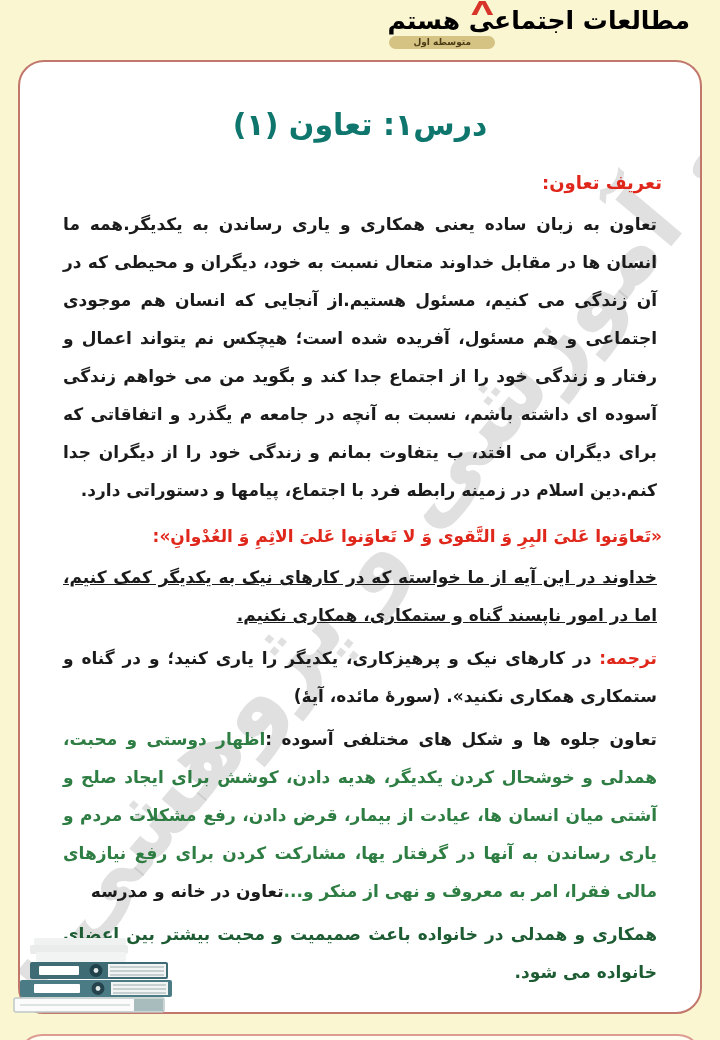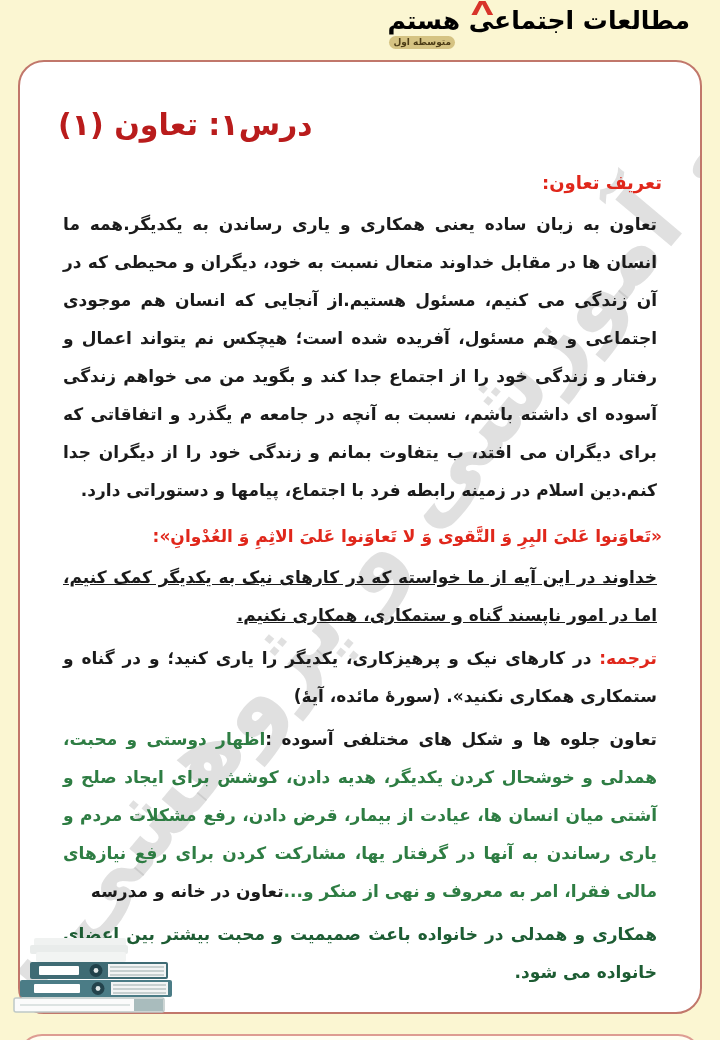--- a/index.html
+++ b/index.html
@@ -16,21 +16,21 @@
   .logo-title { font-size: 25px; font-weight: bold; color: #000000; letter-spacing: -1px; }
   .logo-caret {
     position: absolute; top: -9px; left: 88px;
     color: #d8342a; font-size: 19px; font-weight: bold;
     transform: scaleX(1.5); display: inline-block;
   }
   .logo-badge {
     position: absolute; bottom: -14px; left: 2px;
     background: #d5c383; color: #4c3c16;
     font-size: 9px; font-weight: bold;
-    padding: 1px 4px 2px; border-radius: 8px;
+    padding: 1px 24px 2px; border-radius: 8px;
     white-space: nowrap;
   }
 
   
   .frame {
     position: absolute; left: 18px; top: 60px;
     width: 684px; height: 954px;
     background: #ffffff;
     border: 2px solid #c1776b;
     border-radius: 26px;
@@ -49,21 +49,21 @@
 
   
   .content {
     position: relative; z-index: 2;
     direction: rtl; text-align: justify;
     padding: 16px 38px 0 38px;
     color: #1b1b1b;
     font-size: 17px; font-weight: bold; line-height: 38px;
   }
   .lesson-title {
-    text-align: left; color: #b91c1c;
+    text-align: center; color: #0f766e;
     font-size: 30px; font-weight: bold;
     line-height: 46px; margin: 24px 0 18px;
   }
   .red-heading { color: #e0271b; font-size: 18px; line-height: 34px; margin-top: 8px; }
   .para { margin: 5px; }
   .verse { color: #e0271b; text-align: right; margin-top: 10px; line-height: 34px; }
   .translation-label { color: #e0271b; }
   .underlined { text-decoration: underline; }
   .green-text { color: #2e7d43; }
   .dark-green-text { color: #1d5c33; }

